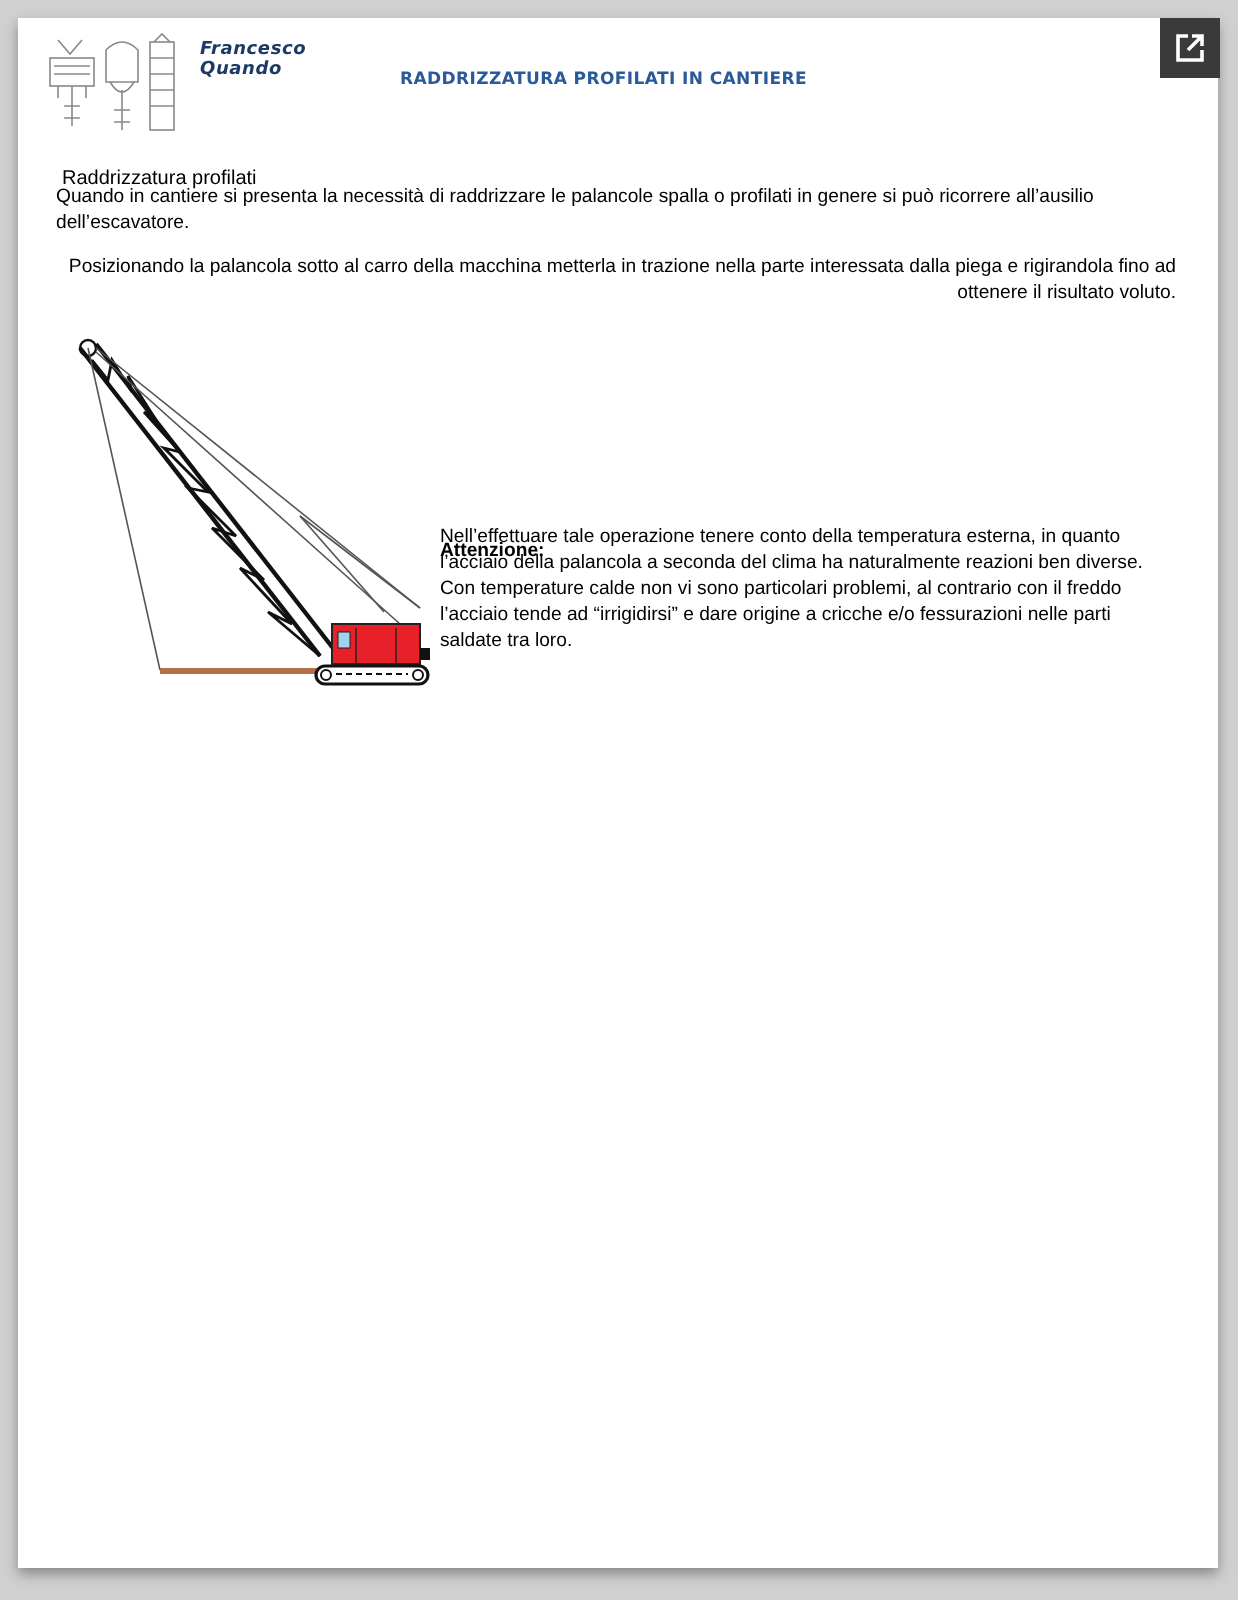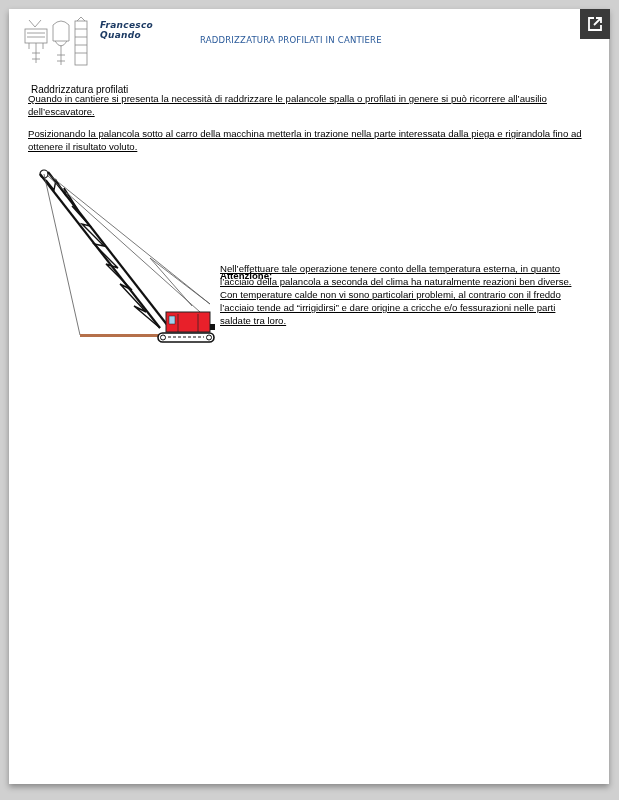--- a/index.html
+++ b/index.html
@@ -17,32 +17,32 @@
       background:#3a3a3a; display:flex; align-items:center; justify-content:center;
       cursor:pointer;
     }
     .logo { position:absolute; left:15px; top:15px; width:125px; height:55px; }
     .logo-text {
       position:absolute; left:100px; top:20px; font-style:italic; font-weight:bold;
       font-size:9px; color:#1c3a63; line-height:10px; letter-spacing:0.3px;
       font-family:"DejaVu Sans", sans-serif;
     }
     .doc-title {
-      position:absolute; left:200px; top:35px; font-size:8.5px; font-weight:normal;
+      position:absolute; left:200px; top:35px; font-size:8.5px; font-weight:bold;
       color:#2a5a9a; letter-spacing:0.2px;
       font-family:"DejaVu Sans", sans-serif;
     }
     .section-heading {
       position:absolute; left:31px; top:84px; font-size:10px; font-weight:normal; color:#000;
     }
     .para {
-      position:absolute; font-size:9.6px; line-height:13px; color:#000;text-decoration:underline;
+      position:absolute; font-size:9.6px; line-height:13px; color:#000;
     }
     .p1 { left:28px; top:92px; width:560px; }
-    .p2 { left:28px; top:127px; width:560px; }
+    .p2 { left:28px; top:127px; width:560px;text-align:right; }
     .attn-heading {
       position:absolute; left:220px; top:254px; font-size:9.6px; font-weight:bold; color:#000;margin-top:16px;
     }
     .p3 { left:220px; top:262px; width:360px; }
     .crane { position:absolute; left:32px; top:166px; width:190px; height:180px; }
   </style>
 </head>
 <body>
 
 <div class="page"></div>

